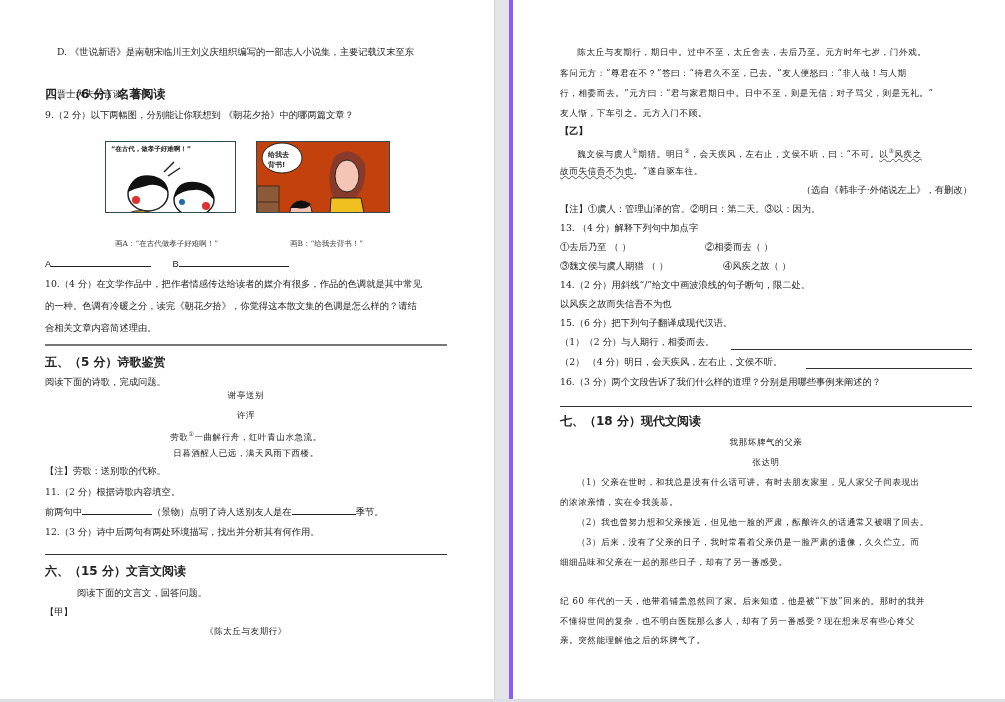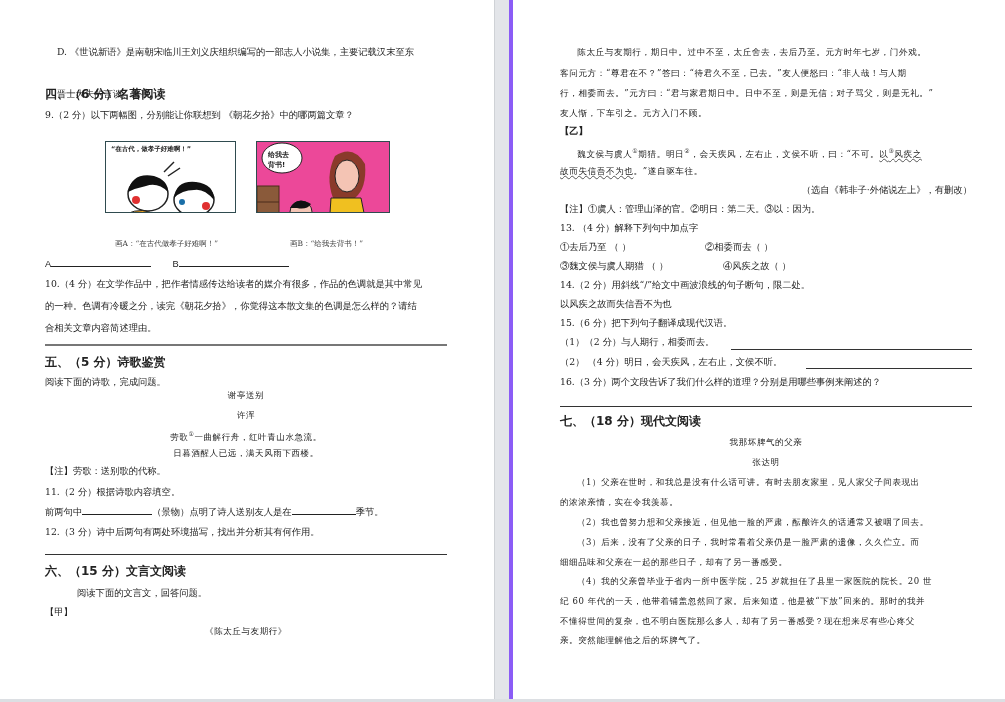--- a/index.html
+++ b/index.html
@@ -34,21 +34,21 @@
   .rule { position: absolute; left: 0; height: 1px; background: #333; }
   .blank { display: inline-block; border-bottom: 1px solid #222; height: 10px; vertical-align: baseline; }
   .wavy { text-decoration: underline; text-decoration-style: wavy; text-decoration-color: #555; }
   .sup { font-size: 6px; vertical-align: super; }
 
   
   .panel {
     position: absolute; top: 131px; height: 72px; border: 1.5px solid #2f4b4f; box-sizing: border-box; overflow: hidden; margin-top: 10px;
   }
   .panel-a { left: 105px; width: 131px; background: #fff; }
-  .panel-b { left: 256px; width: 134px; background: #ec4899; }
+  .panel-b { left: 256px; width: 134px; background: #c2410c; }
   .caption { position: absolute; top: 239px; font-size: 7.5px; color: #444; white-space: nowrap; }
 </style>
 </head>
 <body>
 
 <div class="page page-left">
   <div class="content" style="top:0;height:699px;">
     <div class="line" style="top:42px;left:12px;">D. 《世说新语》是南朝宋临川王刘义庆组织编写的一部志人小说集，主要记载汉末至东</div>
     <div class="line" style="top:64px;left:12px;margin-top:20px;">晋士大夫的言谈、逸事。</div>
 
@@ -178,20 +178,19 @@
     <div class="rule" style="top:406px;width:412px;"></div>
 
     <div class="heading" style="top:413px;">七、（18 分）现代文阅读</div>
     <div class="line kai center" style="top:432px;font-size:8.5px;">我那坏脾气的父亲</div>
     <div class="line kai center" style="top:452px;font-size:8.5px;">张达明</div>
     <div class="line kai indent" style="top:472px;font-size:8.5px;">（1）父亲在世时，和我总是没有什么话可讲。有时去朋友家里，见人家父子间表现出</div>
     <div class="line kai" style="top:492px;font-size:8.5px;">的浓浓亲情，实在令我羡慕。</div>
     <div class="line kai indent" style="top:512px;font-size:8.5px;">（2）我也曾努力想和父亲接近，但见他一脸的严肃，酝酿许久的话通常又被咽了回去。</div>
     <div class="line kai indent" style="top:532px;font-size:8.5px;">（3）后来，没有了父亲的日子，我时常看着父亲仍是一脸严肃的遗像，久久伫立。而</div>
     <div class="line kai" style="top:552px;font-size:8.5px;">细细品味和父亲在一起的那些日子，却有了另一番感受。</div>
-    <div class="line kai indent" style="top:571px;font-size:8.5px;">（4）我的父亲曾毕业于省内一所中医学院，25 岁就担任了县里一家医院的院长。20 世</div>
     <div class="line kai" style="top:591px;font-size:8.5px;">纪 60 年代的一天，他带着铺盖忽然回了家。后来知道，他是被“下放”回来的。那时的我并</div>
     <div class="line kai" style="top:611px;font-size:8.5px;">不懂得世间的复杂，也不明白医院那么多人，却有了另一番感受？现在想来尽有些心疼父</div>
     <div class="line kai" style="top:630px;font-size:8.5px;">亲。突然能理解他之后的坏脾气了。</div>
   </div>
 </div>
 
 <div class="bottom-band"></div>
 
 </body></html>

